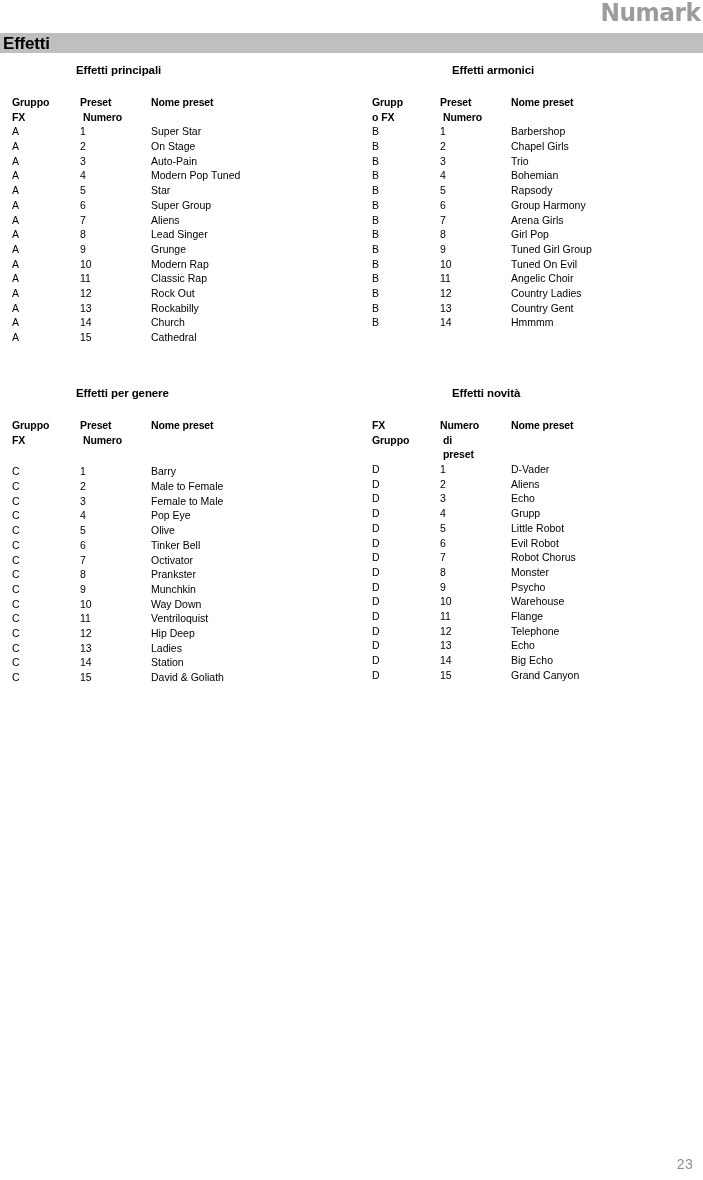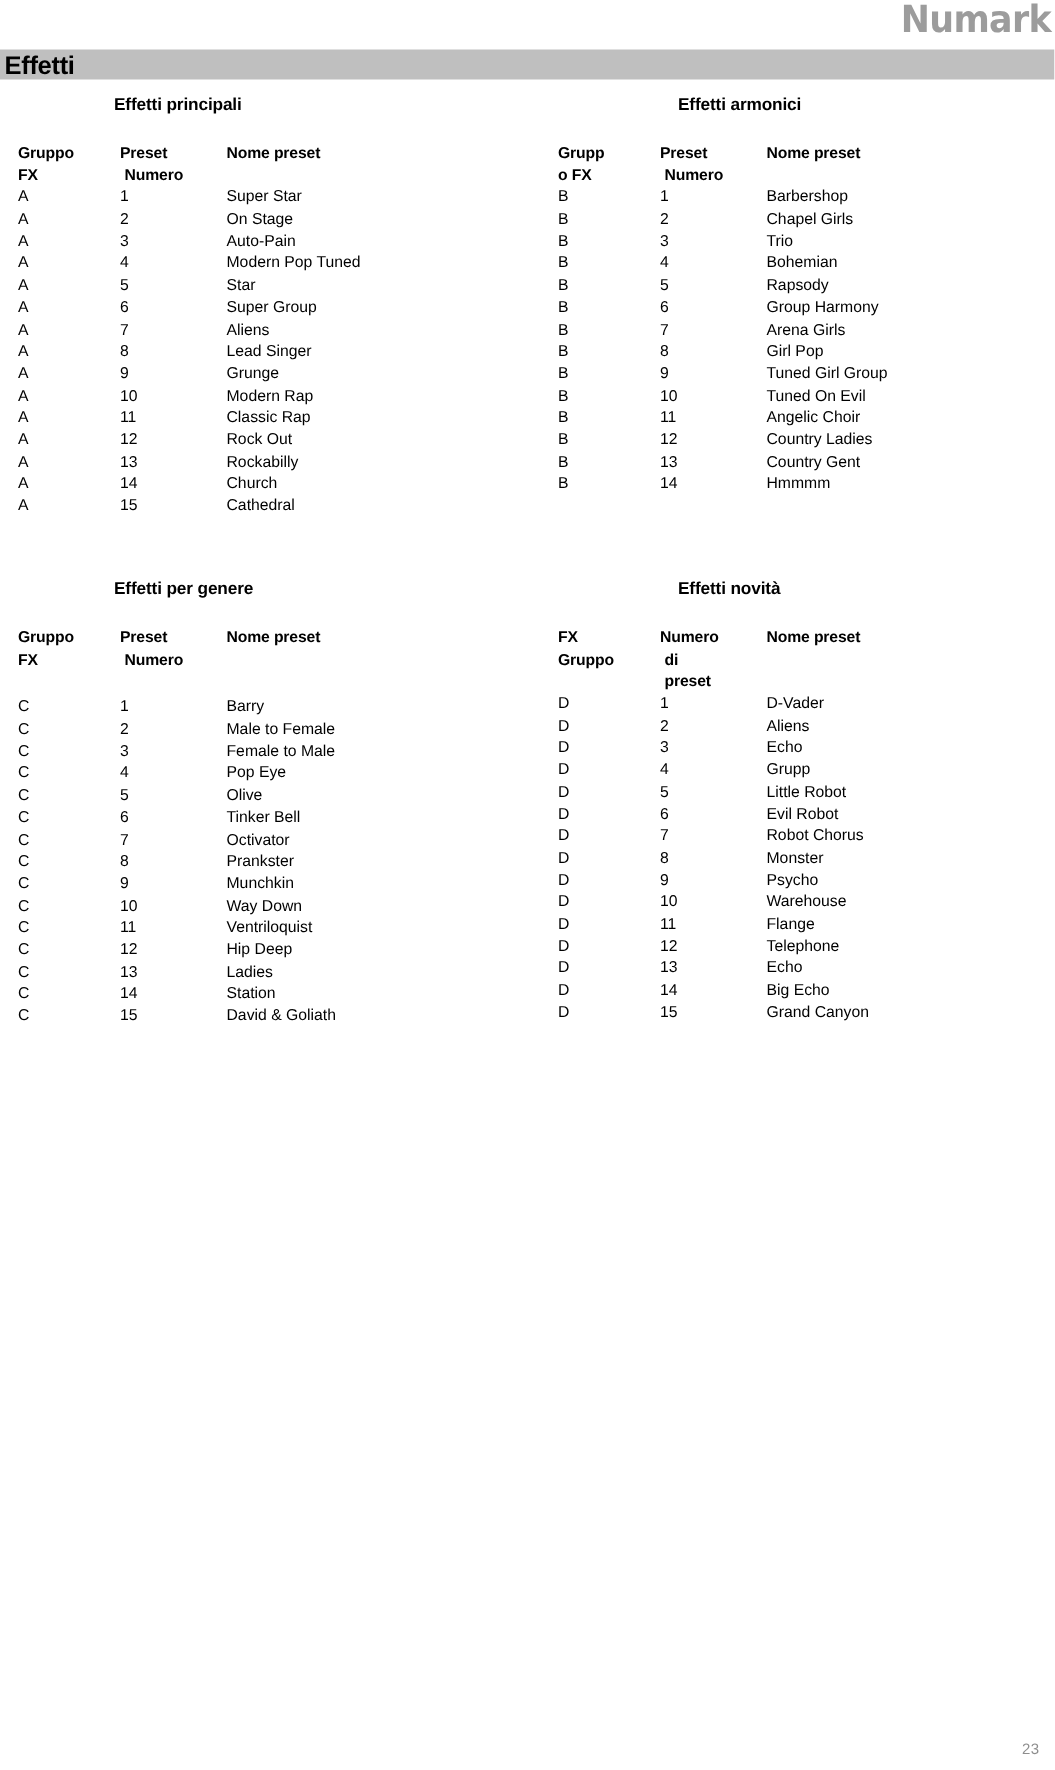--- a/index.html
+++ b/index.html
@@ -107,21 +107,21 @@
 
   .c-num.indent { padding-left: 3px; }
 
   .tbody-gap { height: 17px; }
 
   
   .page-number {
     position: absolute;
     right: 10px;
     bottom: 8px;
-    font-size: 10px;
+    font-size: 14px;
     color: #8e8e8e;
     letter-spacing: 0.3px;
     margin-top: 28px;
   }
 </style>
 </head>
 <body>
 
 <div class="brand">Numark</div>
 

